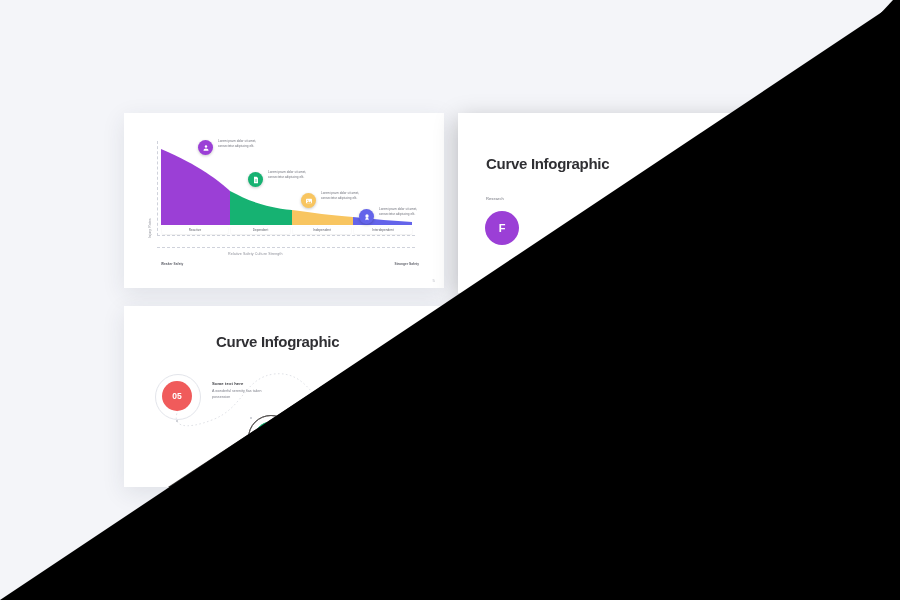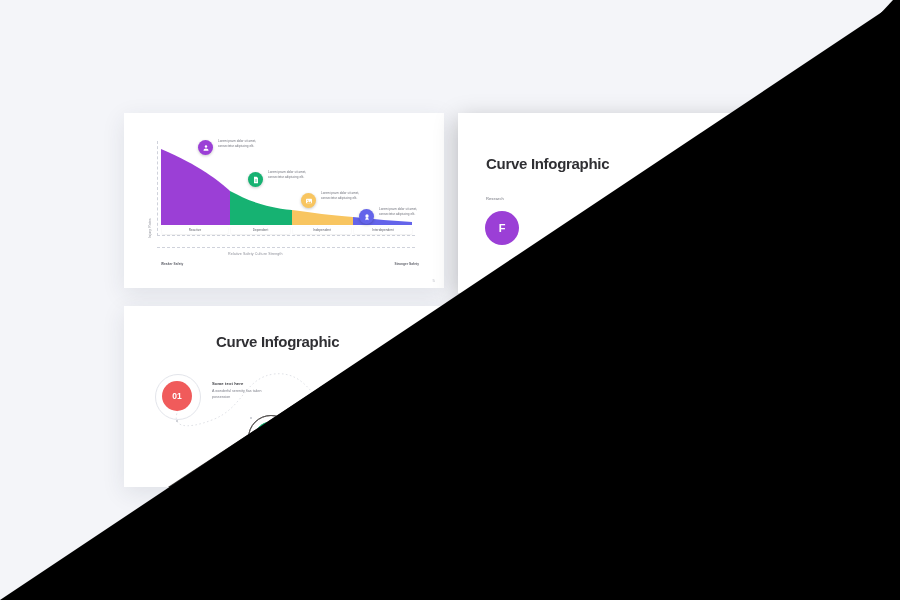--- a/index.html
+++ b/index.html
@@ -182,21 +182,21 @@
 
   <div class="slide light" id="slide-bl">
     <div class="title onlight" style="left:92px;top:27px;">Curve Infographic</div>
 
     <svg width="320" height="181" style="position:absolute;left:0;top:0;">
       <path d="M56,100 C 44,122 62,124 88,114 C 120,102 120,72 150,68 C 186,64 192,104 216,112" fill="none" stroke="#d8dae1" stroke-width=".8" stroke-dasharray="1.6 2.4"></path>
     </svg>
 
     <div class="numring" style="left:31px;top:68px;width:44px;height:44px;"></div>
     <div class="numcirc" style="left:38px;top:75px;width:30px;height:30px;background:#f05b5b;">
-      <span>01</span>
+      <span>05</span>
     </div>
     <div class="step-h sh-light" style="left:88px;top:75px;">Some text here</div>
     <div class="step-b sb-light" style="left:88px;top:83px;">A wonderful serenity has taken possession</div>
     <div class="dot" style="left:52px;top:114px;"></div>
 
     <div class="numring onDark" style="left:124px;top:109px;width:44px;height:44px;"></div>
     <div class="numcirc" style="left:131px;top:116px;width:30px;height:30px;background:#16b272;">
       <span>02</span>
     </div>
     <div class="step-h sh-dark" style="left:180px;top:117px;">Some text here</div>

